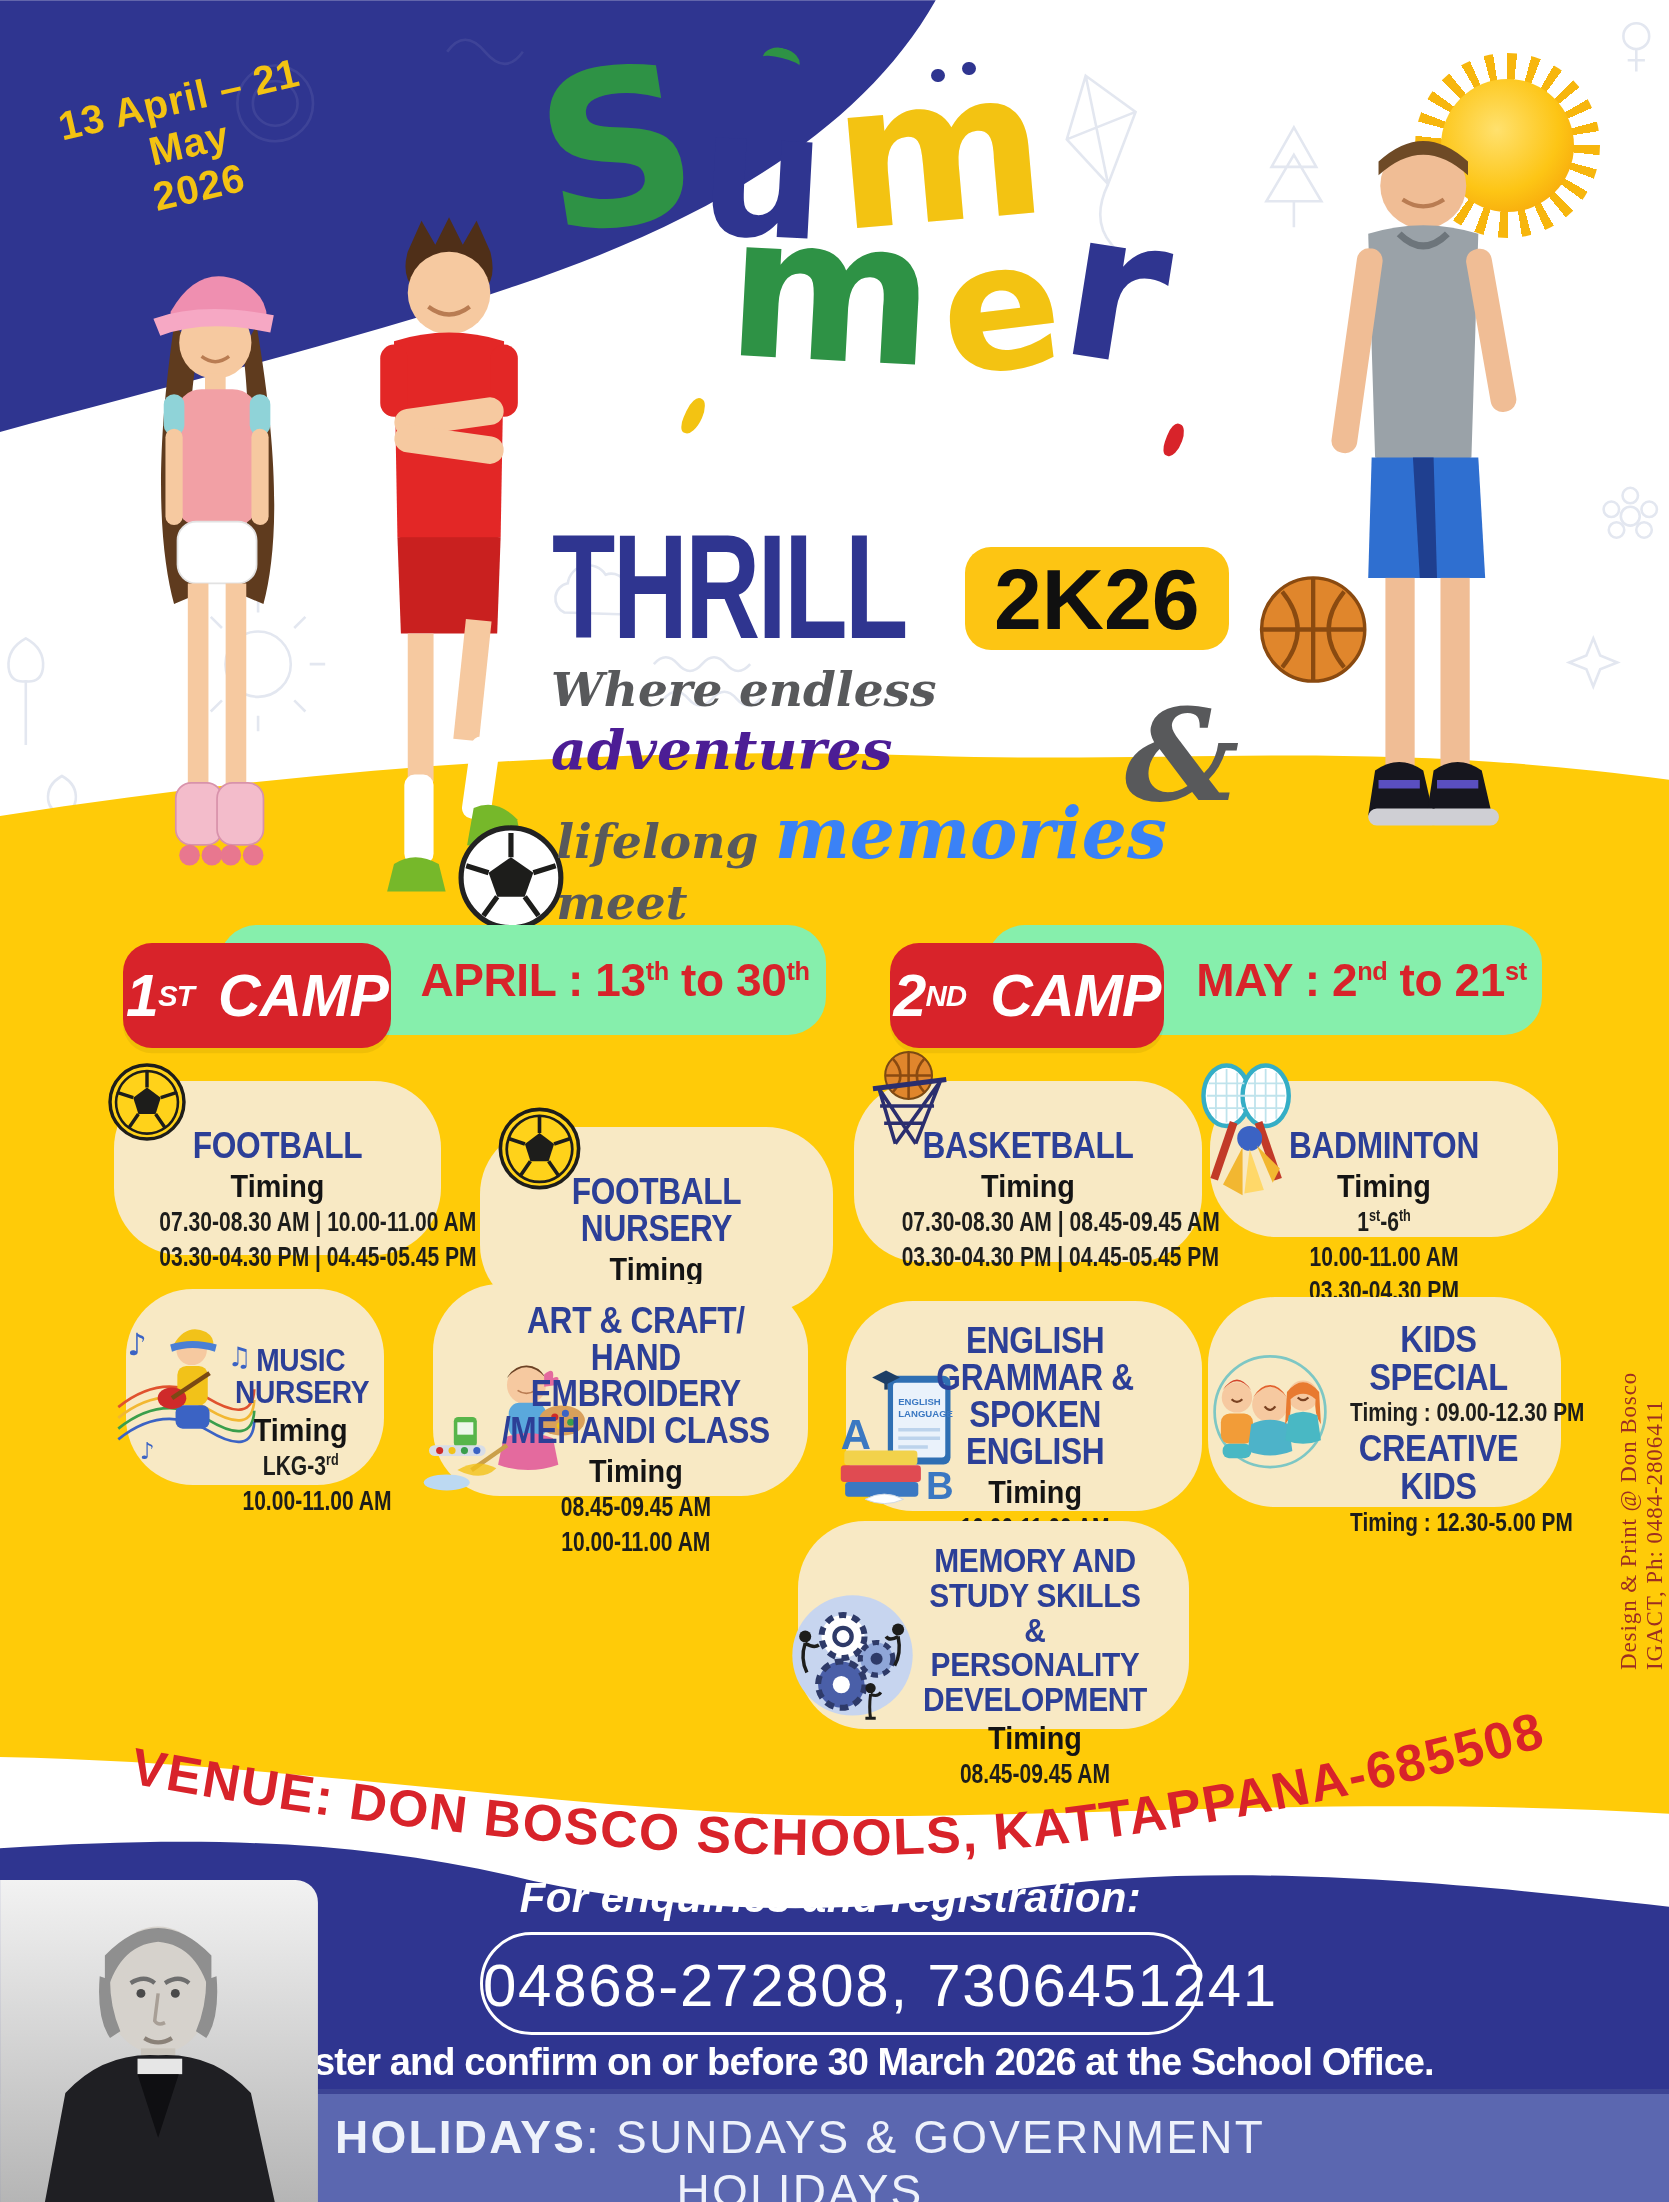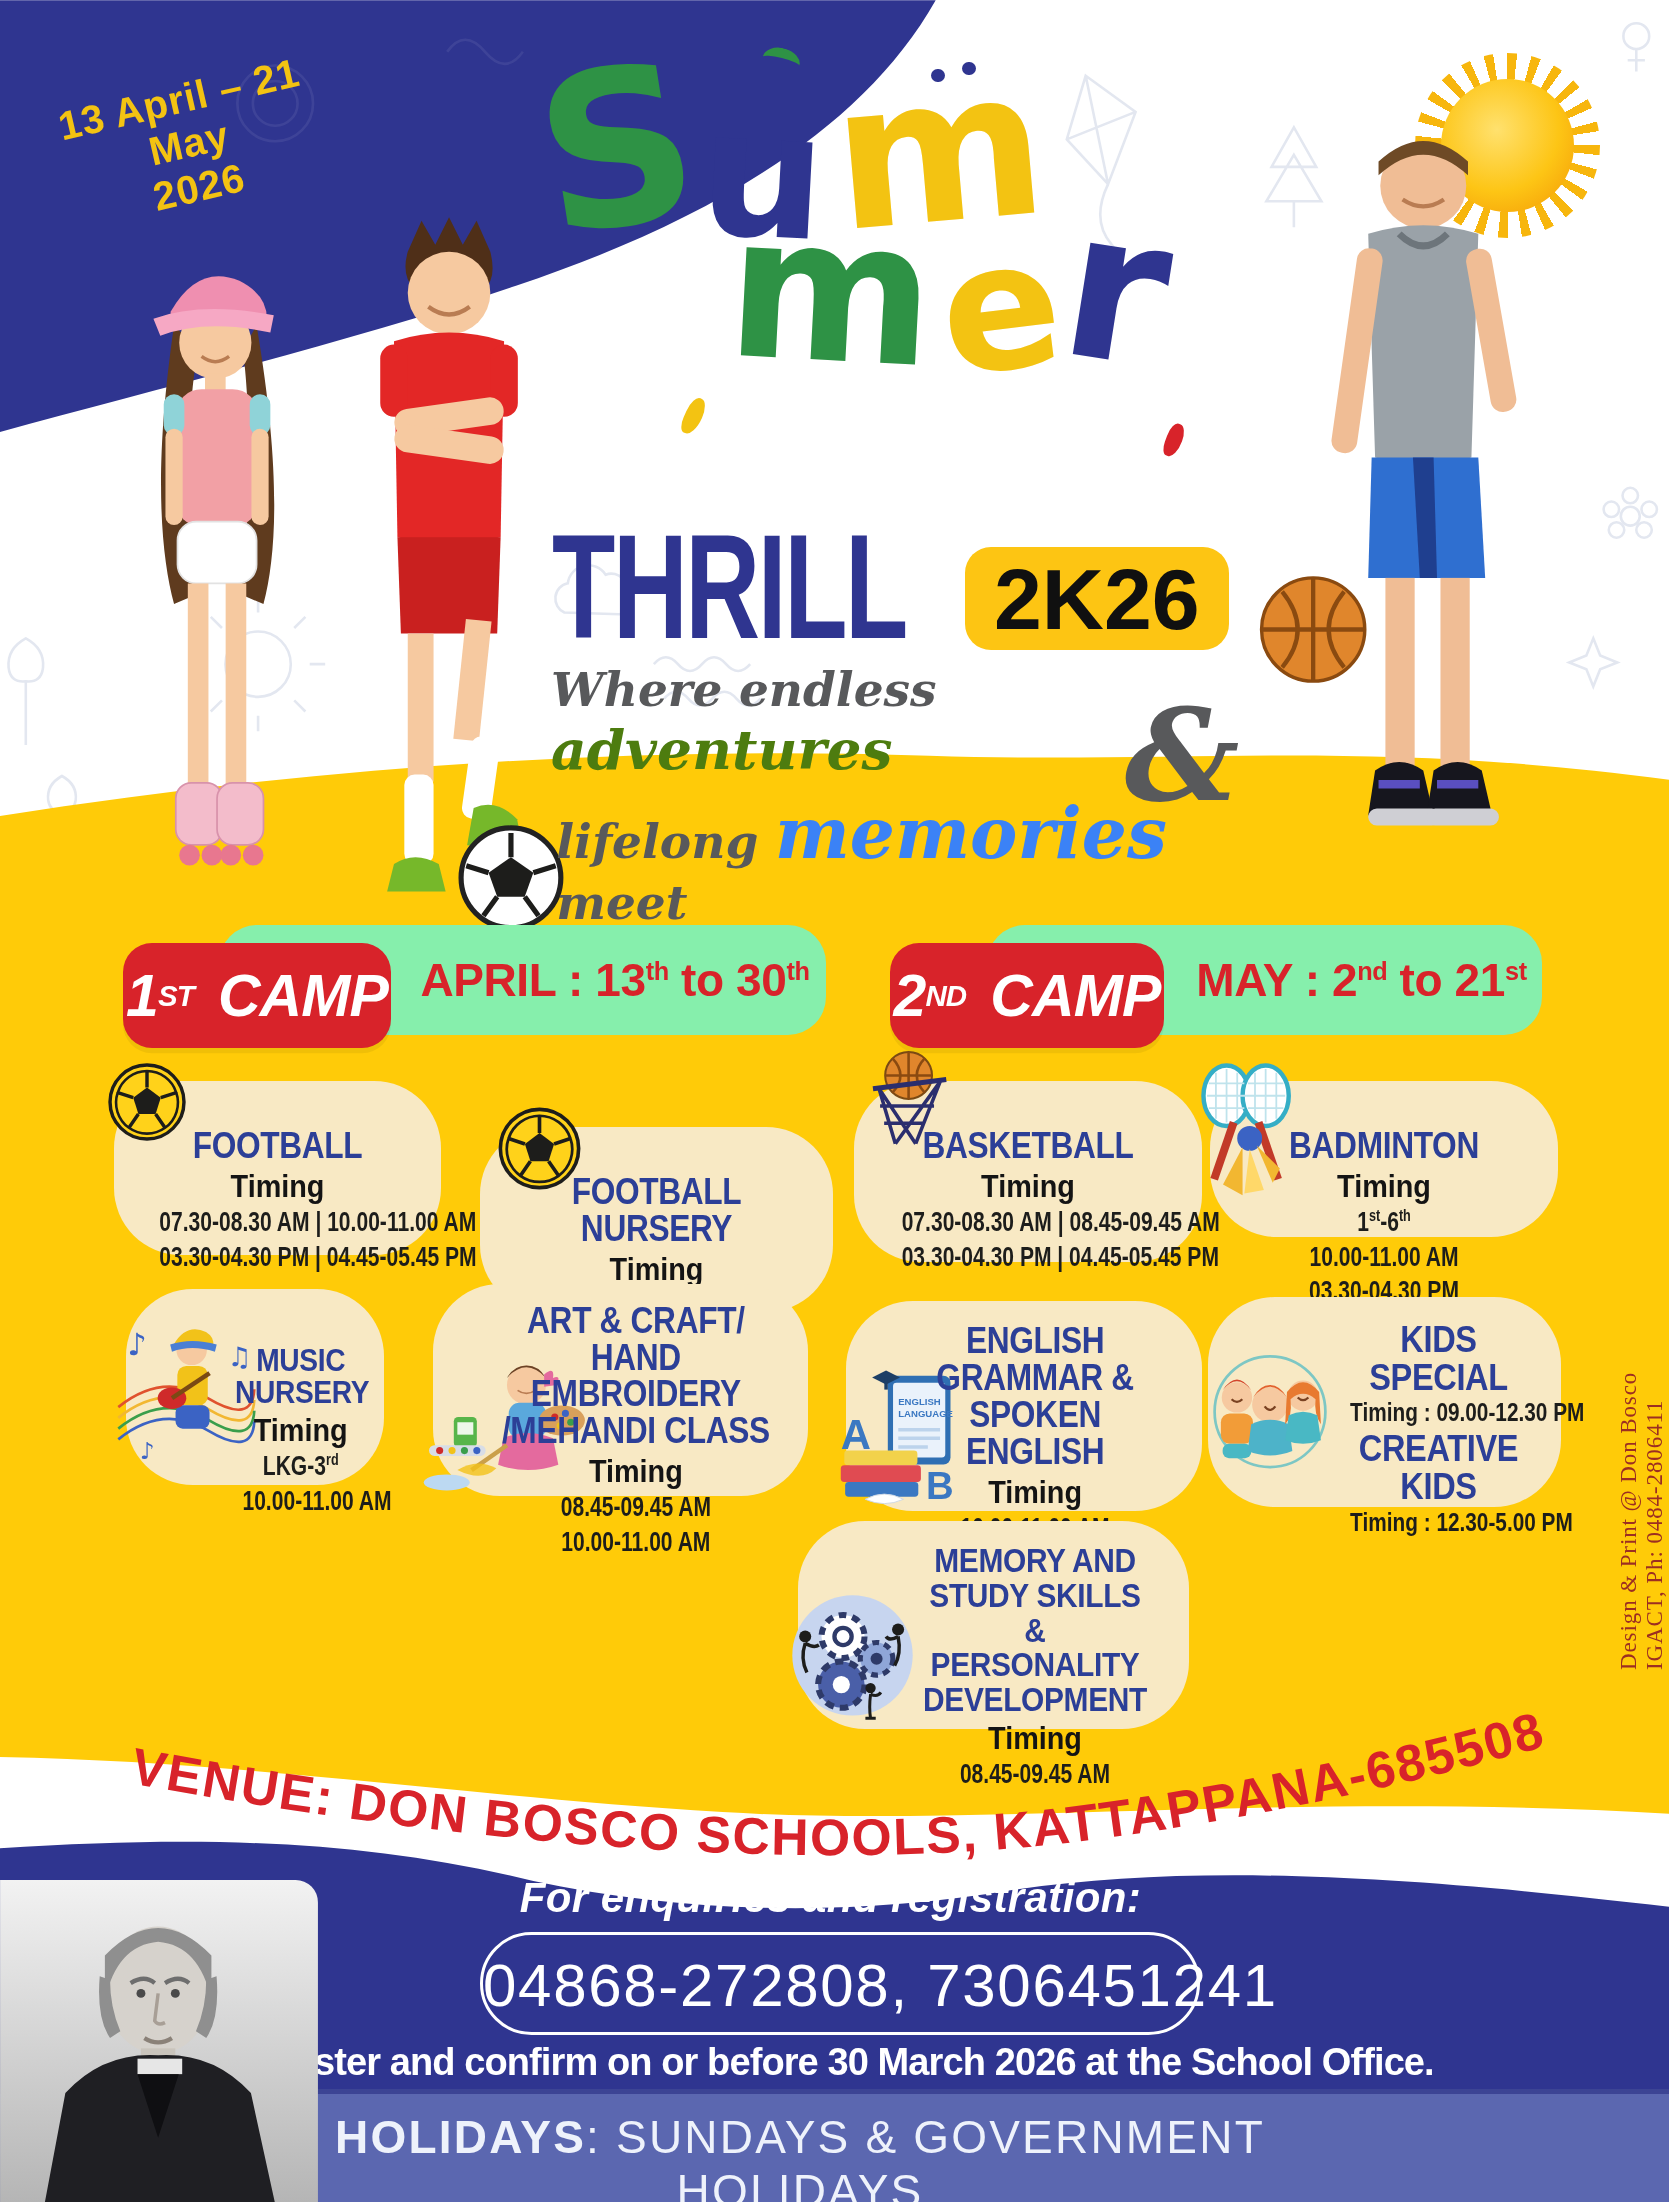--- a/index.html
+++ b/index.html
@@ -57,21 +57,21 @@
 
   .thrill{position:absolute;left:552px;top:513px;z-index:4;color:#2f3590;
       font-size:148px;font-weight:bold;letter-spacing:-3.4px;transform:scaleX(.70);transform-origin:left top;line-height:1;}
   .badge2k{position:absolute;left:965px;top:547px;z-index:4;background:#fdc513;color:#101010;
       border-radius:26px;padding:8.6px 29px;font-size:86px;font-weight:bold;letter-spacing:0px;line-height:1;}
 
   .tagline{position:absolute;left:551px;top:662px;width:697px;z-index:4;
       font-family:"DejaVu Serif",serif;font-style:italic;font-weight:bold;color:#58595b;}
   .tagline .tg1{font-size:47px;}
   .tagline .tg2{font-size:47px;margin-top:8.6px;margin-left:5.2px;}
-  .tagline .adv{color:#4d7c0f;font-size:55px;}
+  .tagline .adv{color:#4c1d95;font-size:55px;}
   .tagline .mem{color:#3b82f6;font-size:71px;}
   .tagline .amp{position:absolute;right:8.6px;top:19px;font-size:127px;color:#58595b;}
 
   
   #campLayer,#cardLayer{position:absolute;inset:0;z-index:3;}
   .cream{position:absolute;background:#86efac;border-radius:38px;display:flex;align-items:center;}
   .cream .dates{flex:1;text-align:center;color:#d8232a;font-weight:bold;font-size:46px;letter-spacing:-0.4px;}
   .cream sup{font-size:.55em;}
   .pill{position:absolute;background:#d8232a;border-radius:29px;display:flex;align-items:center;justify-content:center;
       color:#fff;font-weight:bold;font-style:italic;font-size:59px;letter-spacing:-0.9px;box-shadow:0 5.2px 0 rgba(0,0,0,.06);}

